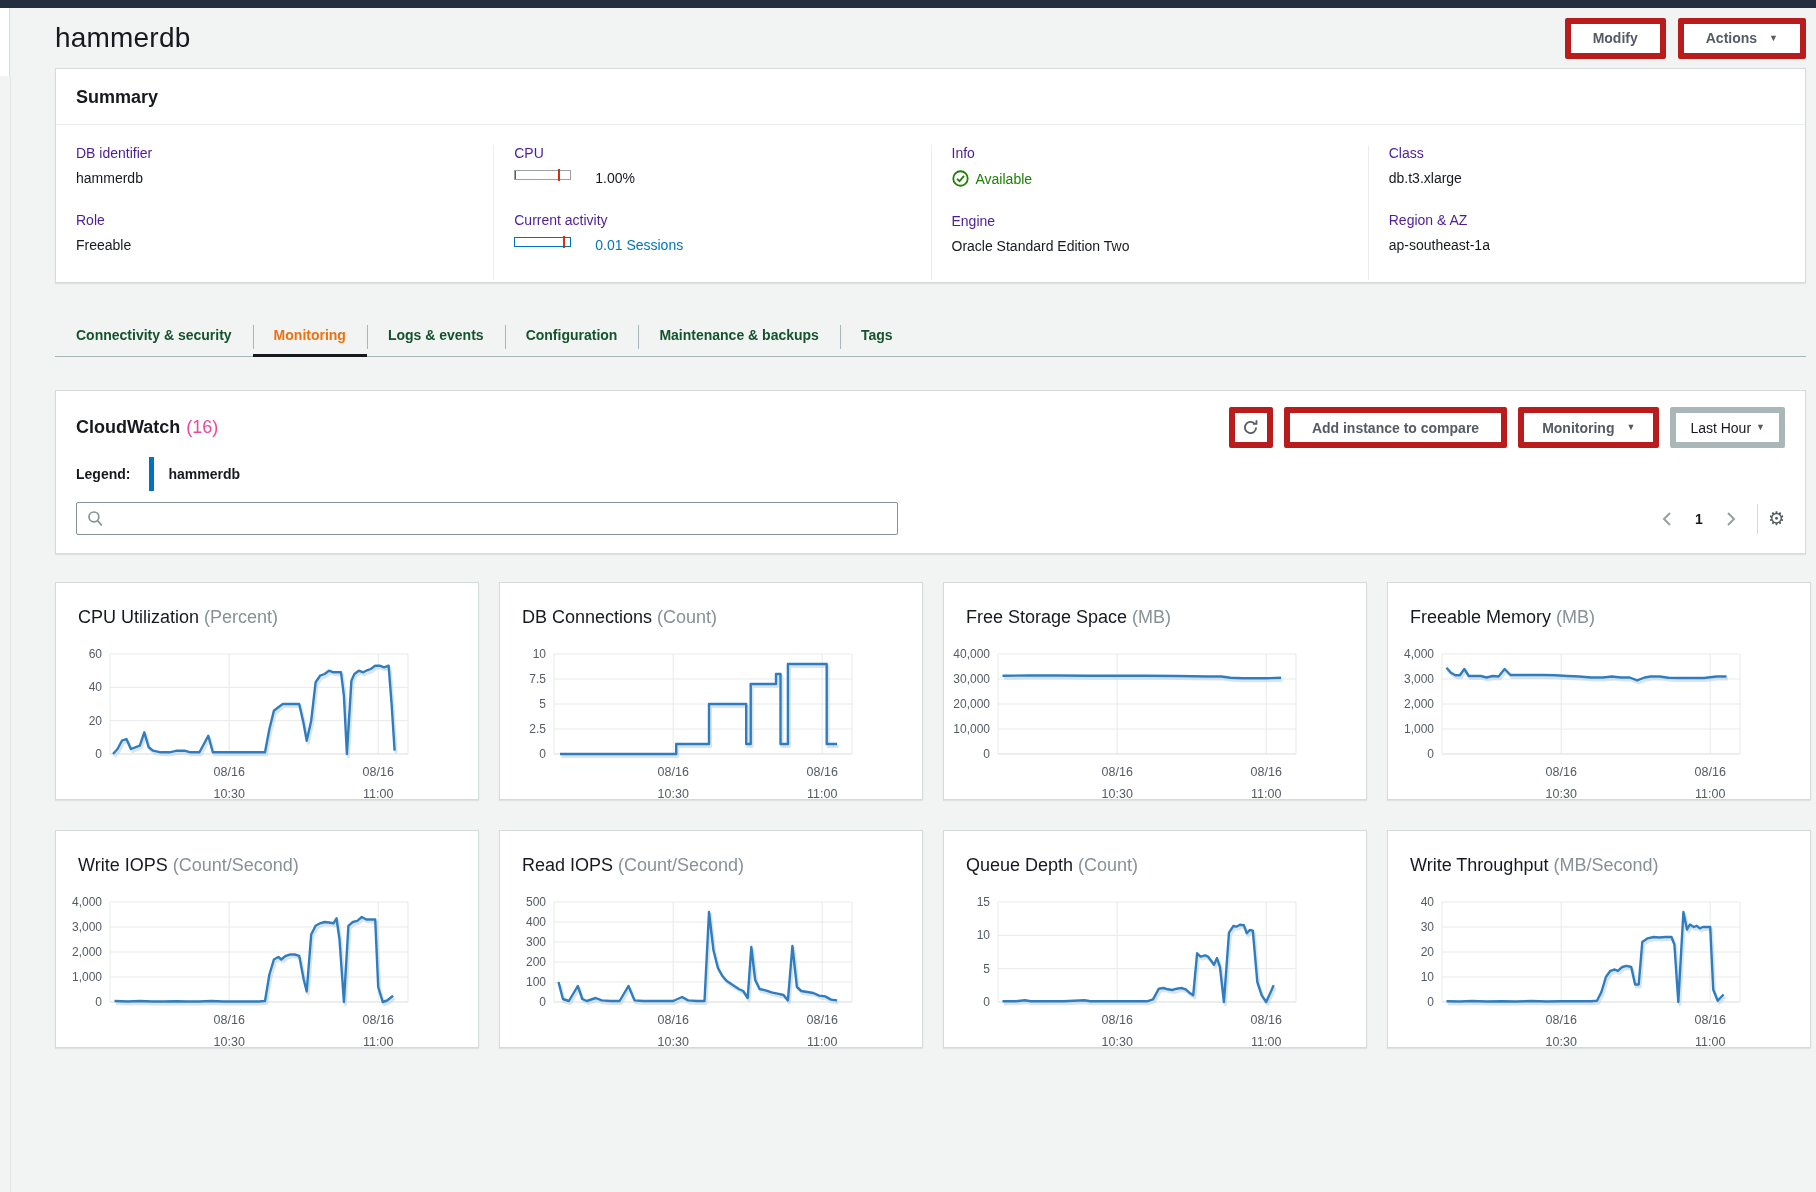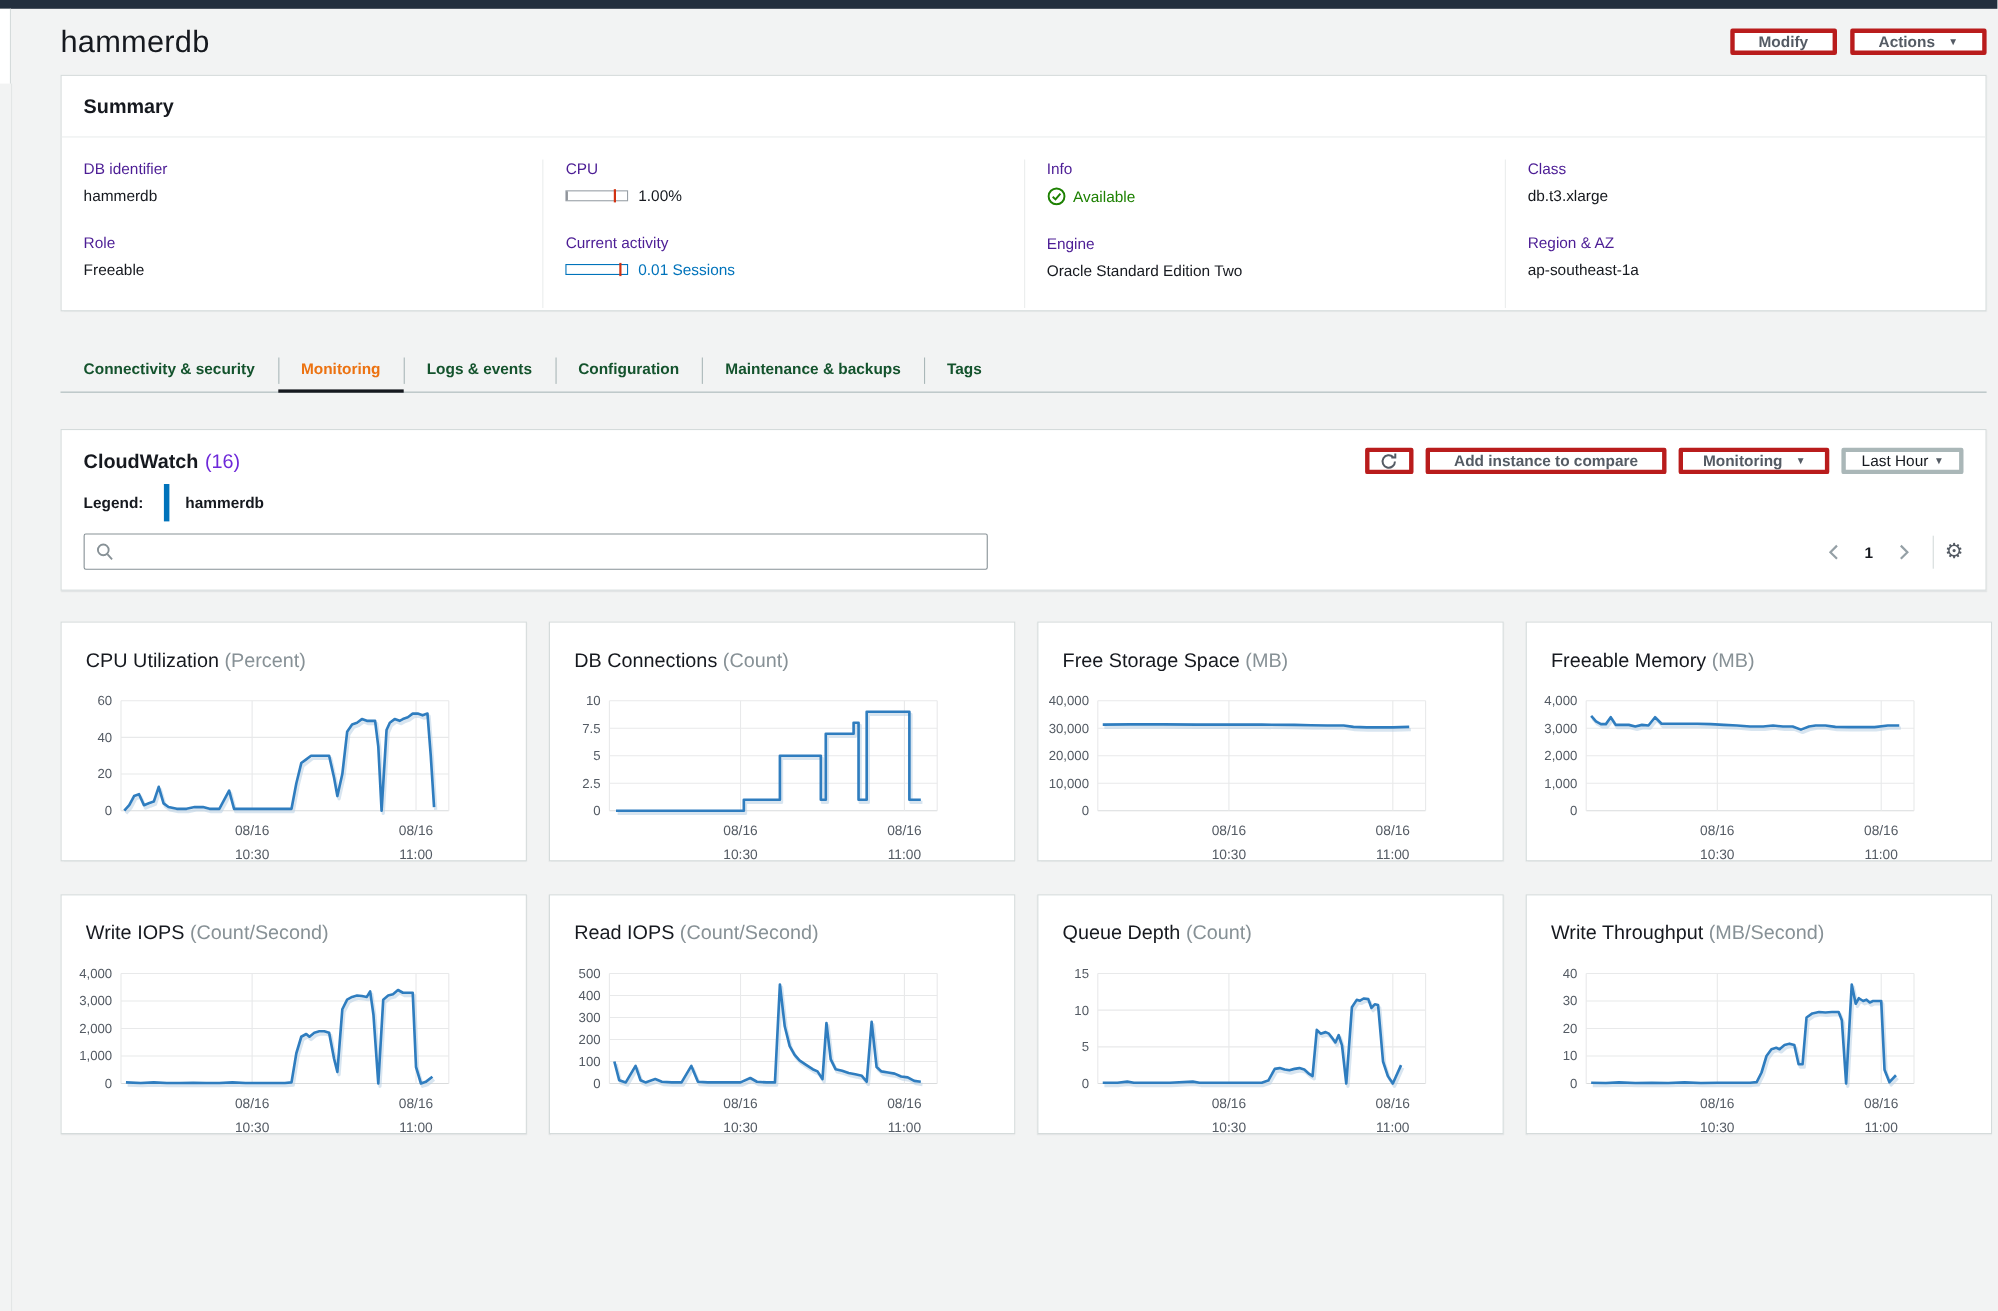--- a/index.html
+++ b/index.html
@@ -11,61 +11,61 @@
   .topbar { height:8px; background:#232f3e; width:100%; }
   .left-gutter { position:absolute; left:0; top:8px; width:10px; height:68px;
     background:#fff; border-right:1px solid #d5dbdb; }
   .left-gutter-line { position:absolute; left:10px; top:76px; bottom:0; width:1px; background:#e3e6e6; }
   .page { position:relative; padding:0 10px 0 55px; }
 
   
   .page-header { display:flex; align-items:center; justify-content:space-between; padding-top:12px; height:48px; }
   .page-title { font-size:28px; font-weight:500; color:#16191f; letter-spacing:.2px; }
   .hdr-buttons { display:flex; gap:12px; }
-  .btn { display:inline-flex; align-items:center; justify-content:center; height:24px;
-    background:#fff; border:4px solid #b91c1c; border-radius:2px; color:#545b64;
+  .btn { display:inline-flex; align-items:center; justify-content:center; height:41px;
+    background:#fff; border:6px solid #b91c1c; border-radius:2px; color:#545b64;
     font-weight:bold; font-size:14px; padding:0 22px; cursor:pointer; white-space:nowrap; }
   .btn .caret { font-size:9px; margin-left:12px; line-height:1; }
   .btn-light { border-color:#aab7b8; color:#16191f; font-weight:normal; padding:0 14px; }
   .btn-light .caret { margin-left:5px; color:#545b64; }
   .btn-icon { width:44px; padding:0; }
 
   
   .panel { background:#fff; border:1px solid #d5dbdb; box-shadow:0 1px 1px rgba(0,28,36,.08); }
   .panel-header { padding:18px 20px 16px; border-bottom:1px solid #eaeded; }
   .panel-header h2 { font-size:18px; font-weight:bold; color:#16191f; }
 
   
   .summary-panel { margin-top:12px; }
   .summary-grid { display:grid; grid-template-columns:repeat(4,1fr); padding:20px 0 2px; }
   .sum-col { padding:0 24px 0 20px; }
   .sum-col + .sum-col { border-left:1px solid #eaeded; }
   .sum-item { margin-bottom:26px; }
   .sum-label { color:#4c1d95; margin-bottom:9px; }
   .sum-value { color:#16191f; }
-  .meter-row { display:flex; align-items:center; gap:9px; }
+  .meter-row { display:flex; align-items:flex-start; gap:24px; }
   .meter { position:relative; width:57px; height:10px; background:#fff; border:1px solid #99a0a7; }
   .meter .fill { position:absolute; left:0; top:0; bottom:0; background:#545b64; }
   .meter .tick { position:absolute; top:-2px; bottom:-2px; width:2px; background:#d13212; }
   .meter.blue { border-color:#0073bb; }
   .link { color:#0073bb; cursor:pointer; text-decoration:none; }
   .status-row { display:flex; align-items:center; gap:7px; color:#1d8102; }
 
   
   .tabs { display:flex; margin-top:31px; border-bottom:1px solid #aab7b8; }
   .tab { position:relative; padding:13px 21px; font-weight:bold; color:#14532d; cursor:pointer; white-space:nowrap; }
   .tab + .tab::before { content:""; position:absolute; left:0; top:11px; height:24px; width:1px; background:#aab7b8; }
   .tab.active { color:#ec7211; }
   .tab.active::after { content:""; position:absolute; left:0; right:0; bottom:-1px; height:3px; background:#16191f; }
 
   
   .cw-panel { margin-top:33px; padding:16px 20px 18px; }
   .cw-row1 { display:flex; align-items:center; justify-content:space-between; }
   .cw-title { font-size:18px; font-weight:bold; }
-  .cw-count { font-size:18px; font-weight:normal; color:#6d28d9; margin-left:6px; }
+  .cw-count { font-size:18px; font-weight:normal; color:#ec4899; margin-left:6px; }
   .cw-controls { display:flex; gap:11px; align-items:center; }
   .legend-row { display:flex; align-items:center; margin-top:8px; height:36px; }
   .legend-label { font-weight:bold; }
   .legend-bar { width:5px; height:34px; background:#0073bb; margin:0 14px 0 19px; }
   .legend-value { font-weight:bold; }
   .cw-row3 { display:flex; align-items:center; justify-content:space-between; margin-top:10px; }
   .search-wrap { position:relative; width:822px; }
   .search-input { width:100%; height:33px; border:1px solid #879196; border-radius:2px;
     padding:0 10px 0 36px; font-size:14px; color:#16191f; background:#fff; font-family:inherit; }
   .search-icon { position:absolute; left:11px; top:8px; }

